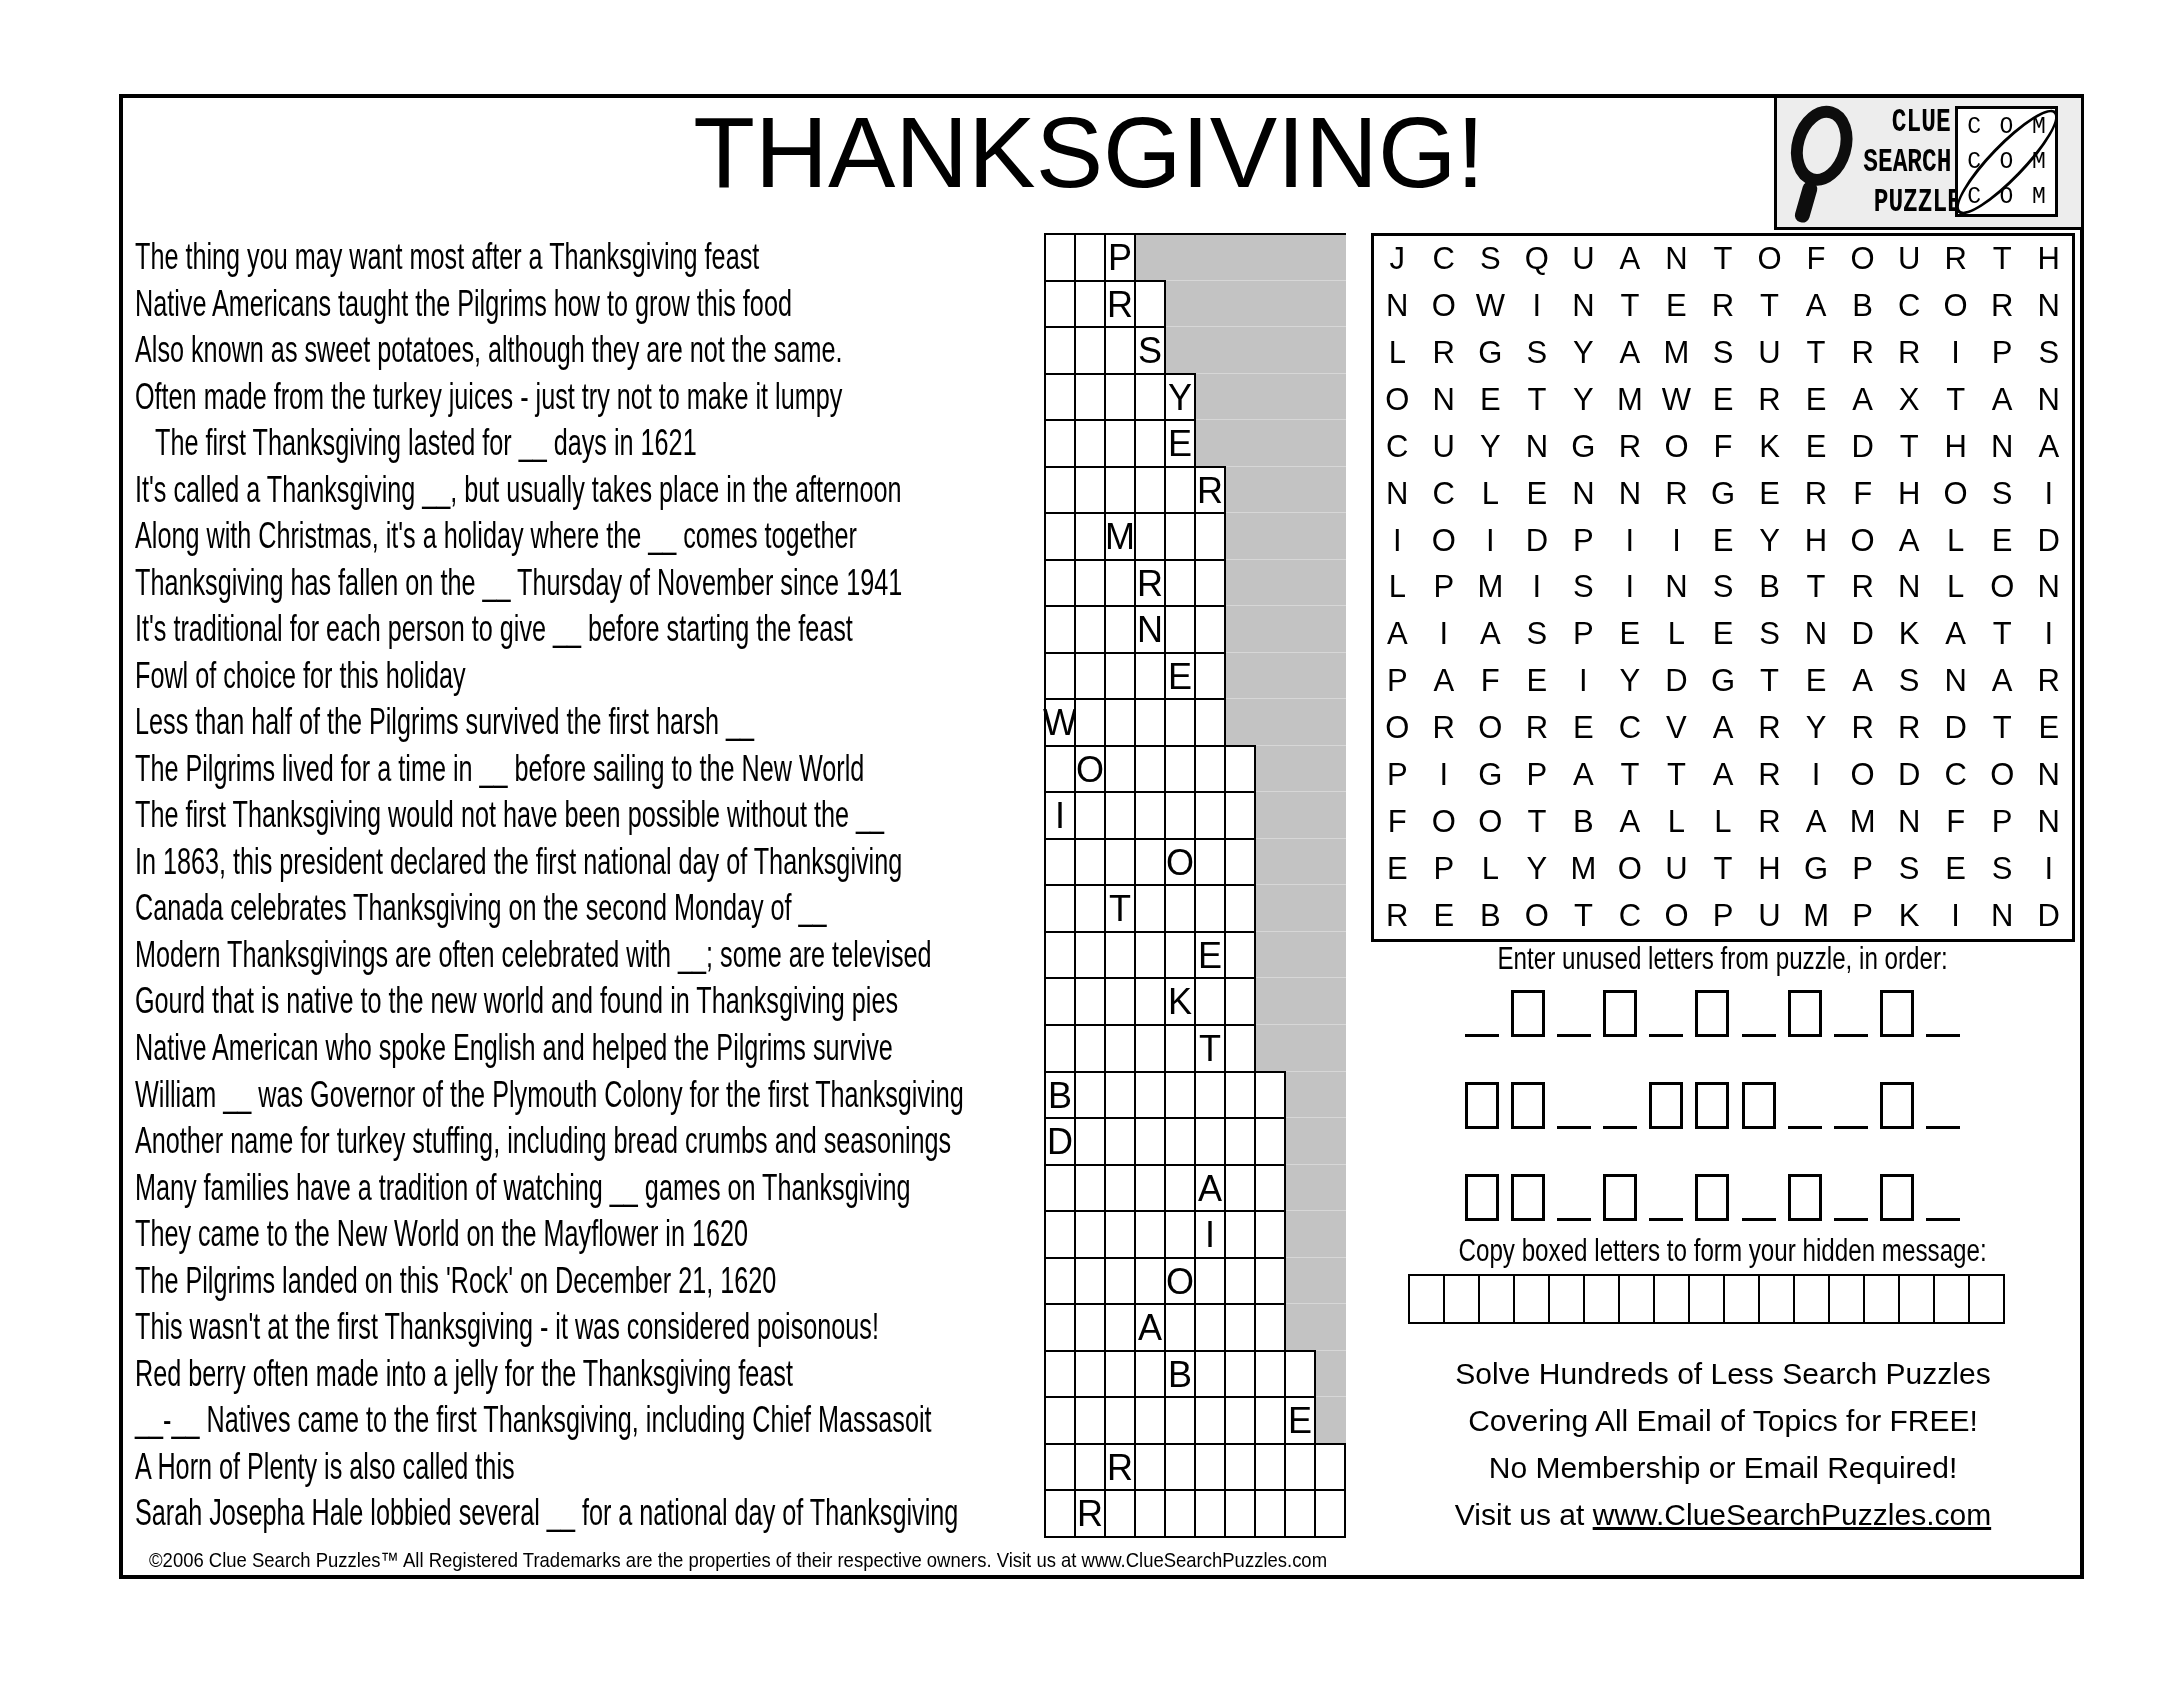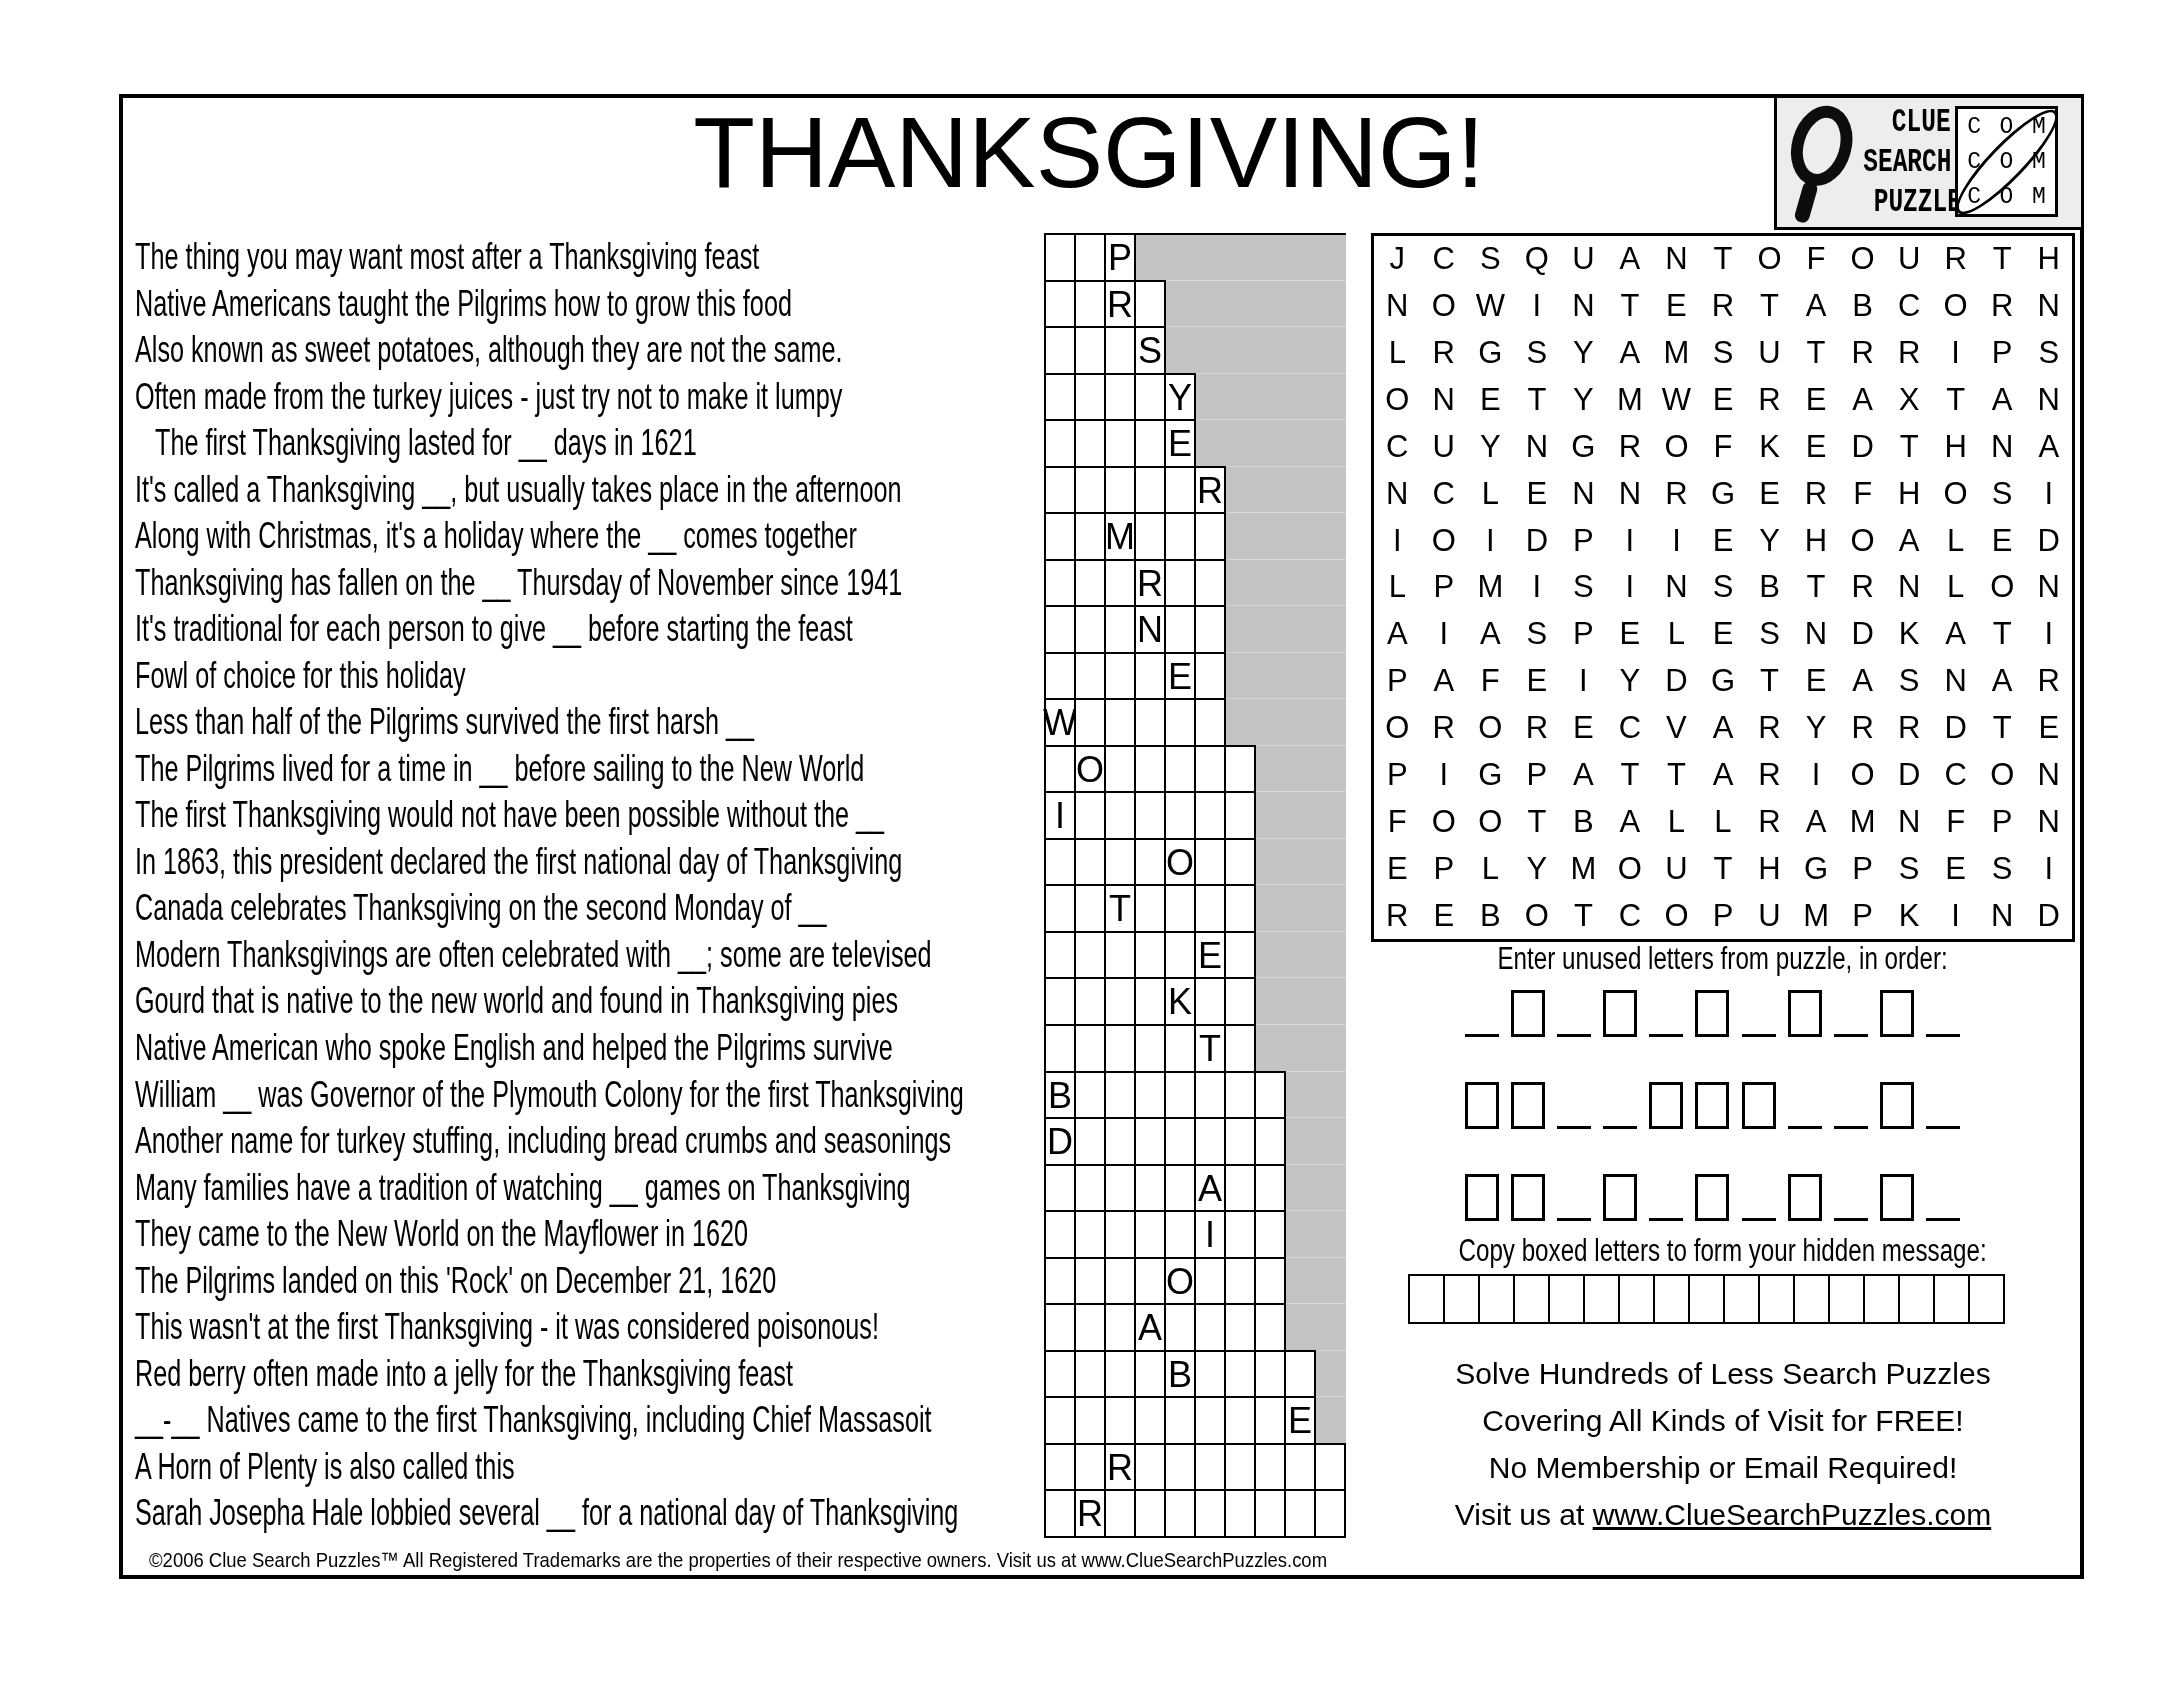--- a/index.html
+++ b/index.html
@@ -644,21 +644,21 @@
       <div class="msg-cell"></div>
       <div class="msg-cell"></div>
       <div class="msg-cell"></div>
       <div class="msg-cell"></div>
       <div class="msg-cell"></div>
       <div class="msg-cell"></div>
     </div>
 
   <div class="promo">
     <div>Solve Hundreds of Less Search Puzzles</div>
-    <div>Covering All Kinds of Visit for FREE!</div>
+    <div>Covering All Email of Topics for FREE!</div>
     <div>No Membership or Email Required!</div>
     <div><span>Visit us at </span><span class="link">www.ClueSearchPuzzles.com</span></div>
   </div>
 
   <div class="footer">
     <span class="cond-f">©2006 Clue Search Puzzles™ All Registered Trademarks are the properties of their respective owners. Visit us at www.ClueSearchPuzzles.com</span>
   </div>
 
 </div>
 

